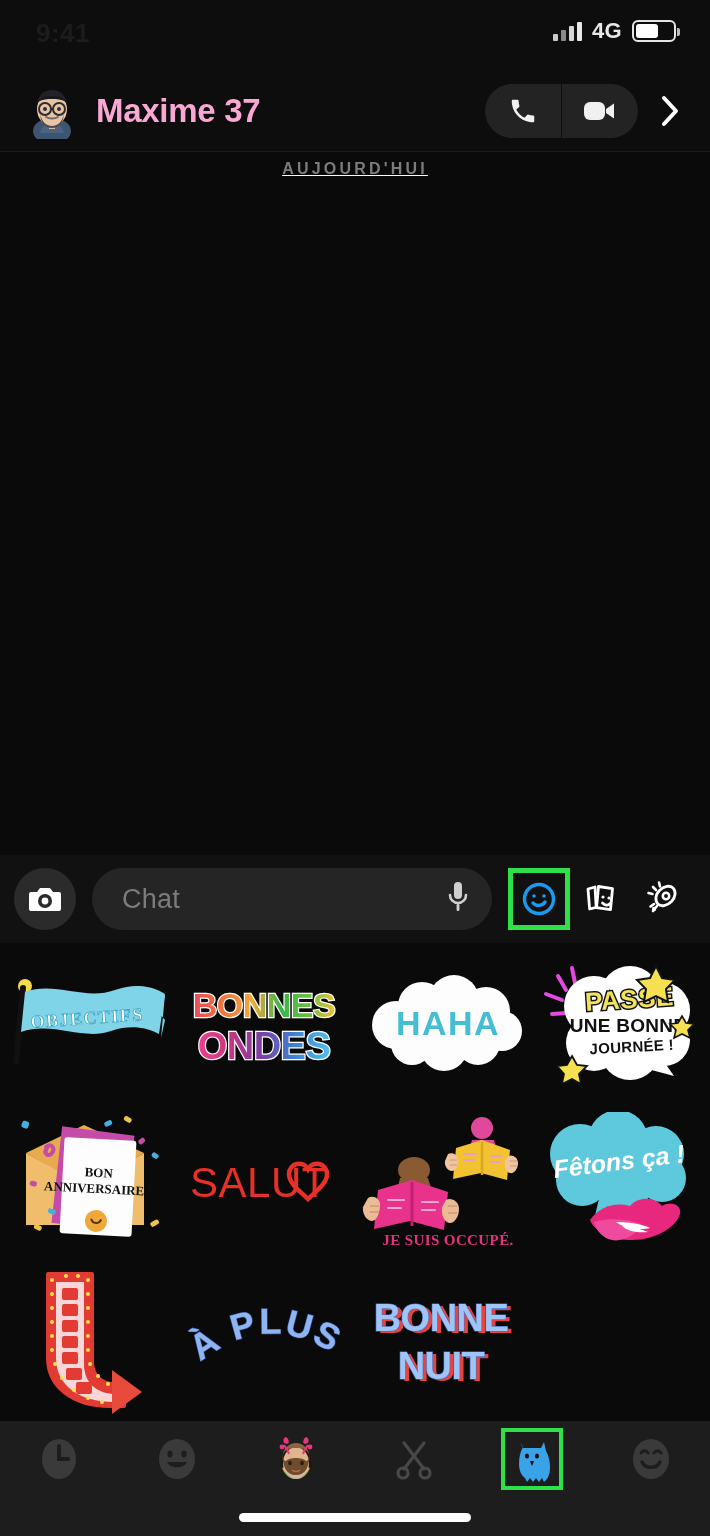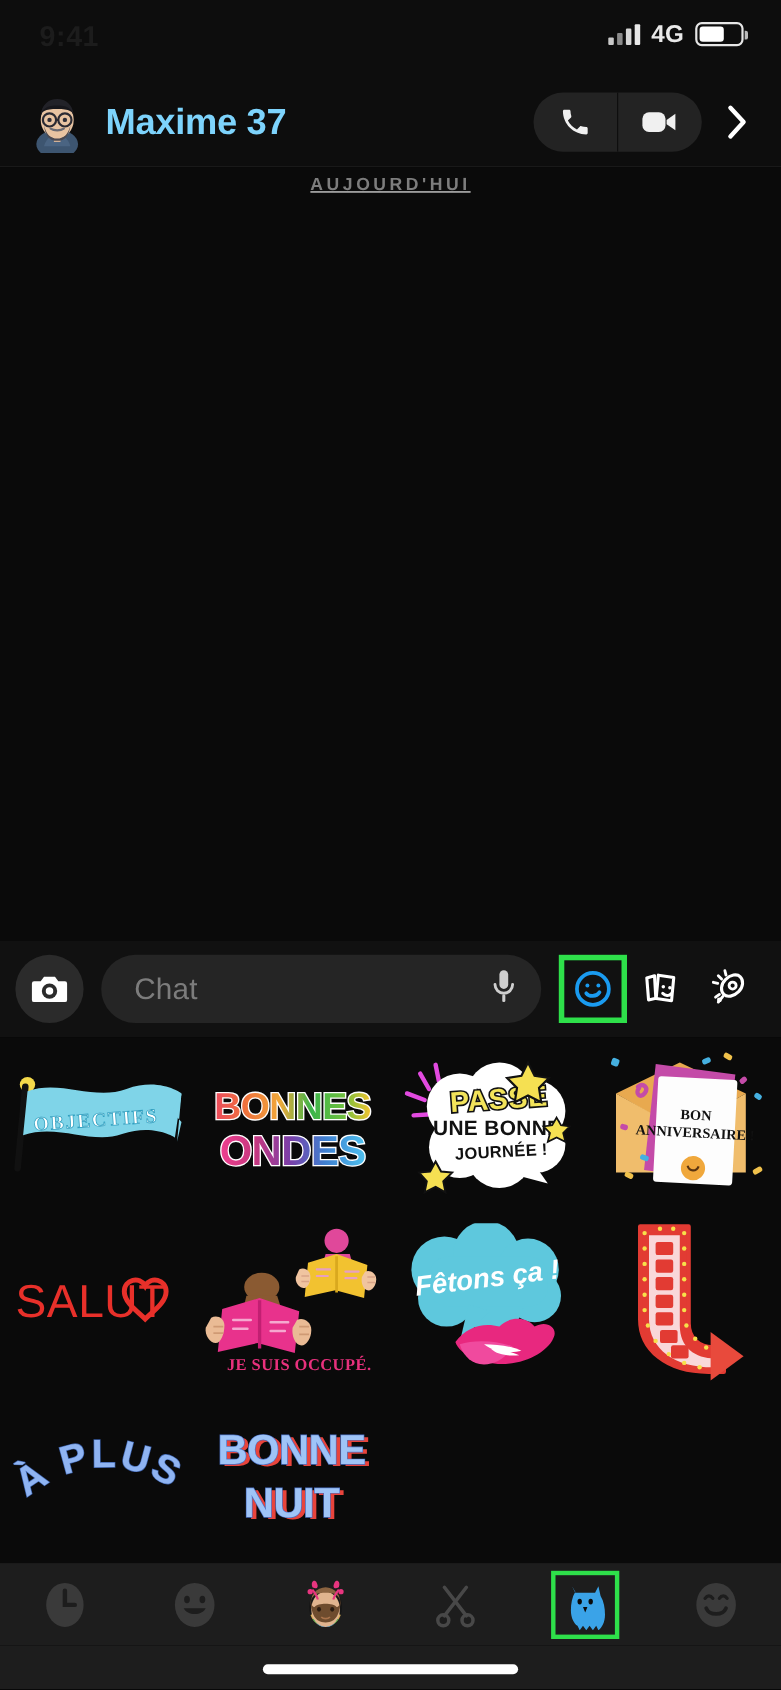--- a/index.html
+++ b/index.html
@@ -44,21 +44,21 @@
   .chat-header{
     position:absolute; top:70px; left:0; width:710px; height:82px;
     display:flex; align-items:center; padding:0 22px 0 26px;
     background:#0d0d0d; border-bottom:1px solid #1b1b1b;
   }
   .avatar{
     width:52px; height:56px; flex:0 0 auto; position:relative; margin-right:18px;
   }
   .avatar svg{ display:block; }
   .peer-name{
-    font-size:33px; font-weight:700; letter-spacing:-.3px; color:#7dd3fc;
+    font-size:33px; font-weight:700; letter-spacing:-.3px; color:#f9a8d4;
     flex:1 1 auto; white-space:nowrap;
   }
   .call-pill{
     display:flex; align-items:center; background:#232323;
     border-radius:28px; height:54px; overflow:hidden; margin-right:14px;
   }
   .call-pill > div{
     width:76px; height:54px; display:flex; align-items:center; justify-content:center;
   }
   .call-div{ width:1px!important; height:54px; background:#0d0d0d; }
@@ -263,20 +263,36 @@
             <stop offset=".72" stop-color="#3f7fd0"></stop>
           <stop offset="1" stop-color="#4ec1ef"></stop>
         </linearGradient>
       </defs>
       <text x="80" y="44" text-anchor="middle" font-family="Liberation Sans, sans-serif" font-size="34" font-weight="700" fill="url(#rb1)" stroke="#fff" stroke-width="2.4" paint-order="stroke" letter-spacing="-0.5">BONNES</text>
       <text x="80" y="86" text-anchor="middle" font-family="Liberation Sans, sans-serif" font-size="38" font-weight="700" fill="url(#rb2)" stroke="#fff" stroke-width="2.4" paint-order="stroke" letter-spacing="-0.5">ONDES</text>
     </svg>
   </div>
 
 
+  <div class="cell">
+    <svg width="172" height="100" viewBox="0 0 172 100">
+      <g fill="#fdfdfd">
+        <circle cx="40" cy="52" r="24"></circle>
+          <circle cx="66" cy="33" r="24"></circle>
+        <circle cx="98" cy="27" r="25"></circle>
+          <circle cx="130" cy="38" r="24"></circle>
+        <circle cx="146" cy="58" r="20"></circle>
+          <circle cx="122" cy="70" r="22"></circle>
+        <circle cx="88" cy="74" r="24"></circle>
+          <circle cx="56" cy="71" r="21"></circle>
+        <rect x="38" y="34" width="112" height="38" rx="14"></rect>
+      </g>
+      <text x="92" y="62" text-anchor="middle" font-family="Liberation Sans, sans-serif" font-size="34" font-weight="700" fill="#45bdd4" letter-spacing="1.5">HAHA</text>
+    </svg>
+  </div>
 
   <div class="cell">
     <svg width="178" height="130" viewBox="0 0 178 130">
       <g stroke="#e24ae0" stroke-width="4" stroke-linecap="round">
         <path d="M26 18l8 14M14 36l16 6M20 56l16-1M40 10l3 15"></path>
       </g>
       <g fill="#fff">
         <circle cx="62" cy="48" r="30"></circle>
           <circle cx="98" cy="38" r="30"></circle>
         <circle cx="130" cy="52" r="28"></circle>

